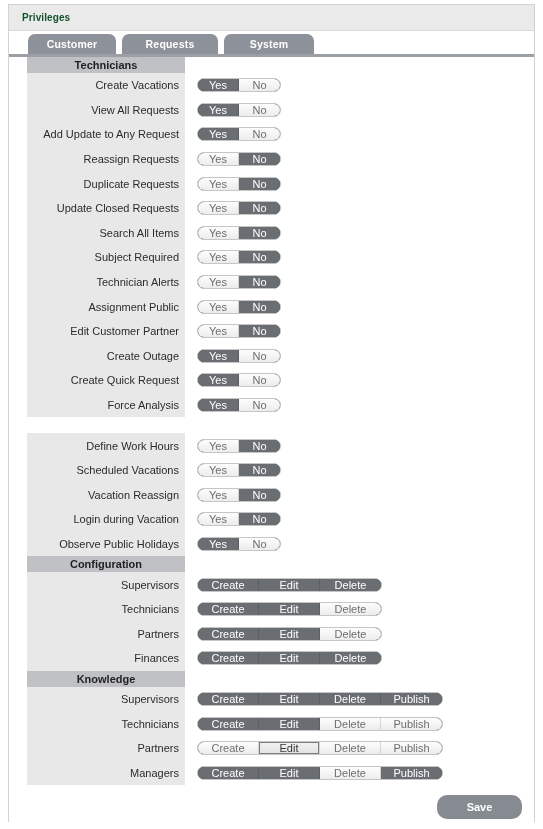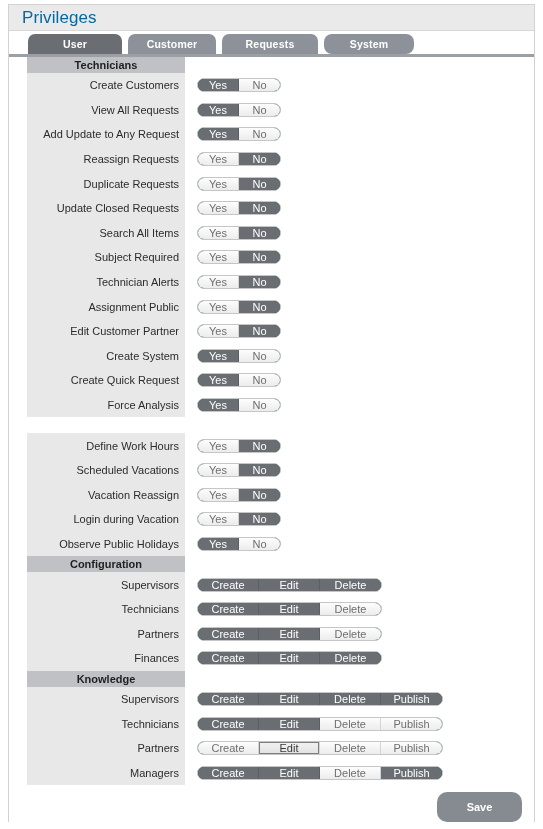--- a/index.html
+++ b/index.html
@@ -31,23 +31,23 @@
   
   .titlebar {
     height: 26px;
     background: #eaeaea;
     border-bottom: 1px solid #d8d8d8;
     display: flex;
     align-items: center;
     padding-left: 13px;
   }
   .titlebar-text {
-    font-size: 17px;
-    font-weight: normal;
-    color: #0369a1;
+    font-size: 10px;
+    font-weight: bold;
+    color: #14532d;
     letter-spacing: .1px;
   }
 
   
   .tabstrip {
     position: relative;
     height: 23px;
     background: #ffffff;
     padding-left: 19px;
   }
@@ -69,21 +69,21 @@
     justify-content: center;
     cursor: pointer;
     user-select: none;
     letter-spacing: .2px;
     padding-bottom: 1px;
   }
   .tab.active { background: #6a6e73; }
   .tab-w-user     { width: 94px; }
   .tab-w-customer { width: 88px; }
   .tab-w-requests { width: 96px; margin-top: 35px; }
-  .tab-w-system   { width: 90px; border-radius: 8px; }
+  .tab-w-system   { width: 90px; }
 
   
   .tabrule {
     height: 3px;
     background: #9ba0a6;
     width: 100%;
   }
 
   
   .content {
@@ -180,21 +180,21 @@
     position: relative;
     height: 44px;
     background: #ffffff;
     display: flex;
     align-items: center;
     justify-content: flex-end;
     padding-right: 12px;
   }
   .save-btn {
     width: 85px;
-    height: 30px;
+    height: 24px;
     border-radius: 10px;
     background: #868b91;
     color: #ffffff;
     font-size: 11px;
     font-weight: bold;
     display: flex;
     align-items: center;
     justify-content: center;
     cursor: pointer;
     user-select: none;
@@ -205,37 +205,36 @@
 
 <div id="app">
   <div class="frame">
 
     <div class="titlebar">
       <span class="titlebar-text">Privileges</span>
     </div>
 
     <div class="tabstrip">
       <div class="tabs" id="tabs-container">
-          <div class="tab tab-w-user active">User</div>
           <div class="tab tab-w-customer">Customer</div>
           <div class="tab tab-w-requests">Requests</div>
           <div class="tab tab-w-system">System</div>
         </div>
     </div>
     <div class="tabrule"></div>
 
     <div class="content" id="content">
         <div class="row section">
           <div class="gutter"></div>
           <div class="label-cell">Technicians</div>
           <div class="ctl-cell"></div>
         </div>
         <div class="row">
           <div class="gutter"></div>
-          <div class="label-cell">Create Customers</div>
+          <div class="label-cell">Create Vacations</div>
           <div class="ctl-cell">
             <div class="seg yesno">
               <div class="seg-btn on">Yes</div>
               <div class="seg-btn">No</div>
             </div>
           </div>
         </div>
         <div class="row">
           <div class="gutter"></div>
           <div class="label-cell">View All Requests</div>
@@ -331,21 +330,21 @@
           <div class="label-cell">Edit Customer Partner</div>
           <div class="ctl-cell">
             <div class="seg yesno">
               <div class="seg-btn">Yes</div>
               <div class="seg-btn on">No</div>
             </div>
           </div>
         </div>
         <div class="row">
           <div class="gutter"></div>
-          <div class="label-cell">Create System</div>
+          <div class="label-cell">Create Outage</div>
           <div class="ctl-cell">
             <div class="seg yesno">
               <div class="seg-btn on">Yes</div>
               <div class="seg-btn">No</div>
             </div>
           </div>
         </div>
         <div class="row">
           <div class="gutter"></div>
           <div class="label-cell">Create Quick Request</div>

